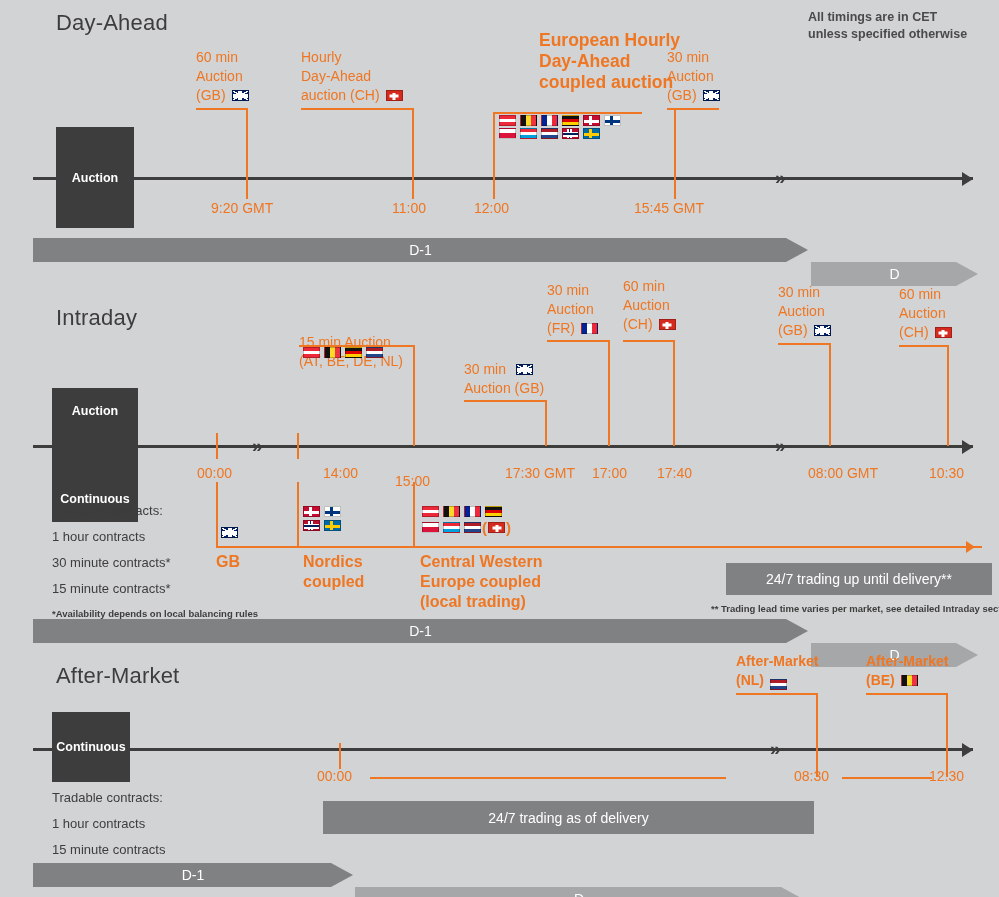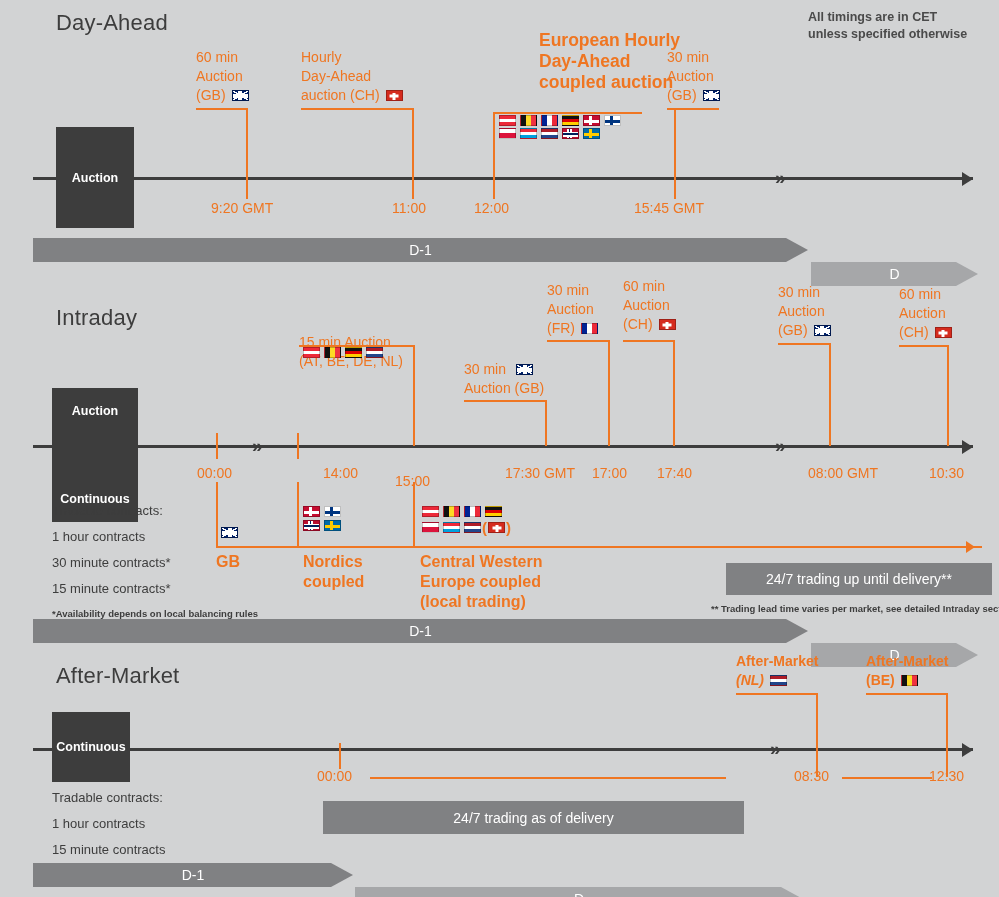--- a/index.html
+++ b/index.html
@@ -336,21 +336,21 @@
 <div class="abs modebox" style="left:52px;top:712px;width:78px;height:70px;">
   <span class="lbl">Continuous</span>
 </div>
 
 <div class="abs tick" style="left:339px;top:743px;height:26px;"></div>
 <div class="abs tlabel" style="left:317px;top:768px;">00:00</div>
 <div class="abs oline" style="left:370px;top:777px;width:356px;"></div>
 
 <div class="abs callout bold" style="left:736px;top:652px;">
   <div>After-Market</div>
-  <div style="display:flex;align-items:center;font-style:italic;">
+  <div style="display:flex;align-items:flex-end;">
     <span>(NL)</span>
     <span class="flag f-NL" style="margin-left:6px;"></span>
   </div>
 </div>
 <div class="abs oline" style="left:736px;top:693px;width:82px;"></div>
 <div class="abs vline" style="left:816px;top:693px;height:84px;"></div>
 <div class="abs tlabel" style="left:794px;top:768px;">08:30</div>
 <div class="abs oline" style="left:842px;top:777px;width:90px;"></div>
 
 <div class="abs callout bold" style="left:866px;top:652px;">
@@ -363,21 +363,21 @@
 <div class="abs oline" style="left:866px;top:693px;width:82px;"></div>
 <div class="abs vline" style="left:946px;top:693px;height:84px;"></div>
 <div class="abs tlabel" style="left:929px;top:768px;">12:30</div>
 
 <div class="abs" style="left:52px;top:785px;">
   <div class="tc head">Tradable contracts:</div>
   <div class="tc">1 hour contracts</div>
   <div class="tc">15 minute contracts</div>
 </div>
 
-<div class="abs banner" style="left:323px;top:801px;width:421px;height:33px;">
+<div class="abs banner" style="left:323px;top:801px;width:491px;height:33px;">
   <span>24/7 trading as of delivery</span>
 </div>
 
 <div class="abs" style="left:33px;top:863px;width:945px;height:24px;">
   <div class="abs daybar" style="left:0;top:0;width:320px;background:#808183;clip-path:polygon(0 0, calc(100% - 22px) 0, 100% 50%, calc(100% - 22px) 100%, 0 100%);">
     <span>D-1</span>
   </div>
   <div class="abs daybar" style="left:322px;top:0;width:448px;background:#a6a7a9;clip-path:polygon(0 0, calc(100% - 22px) 0, 100% 50%, calc(100% - 22px) 100%, 0 100%);">
     <span>D</span>
   </div>

